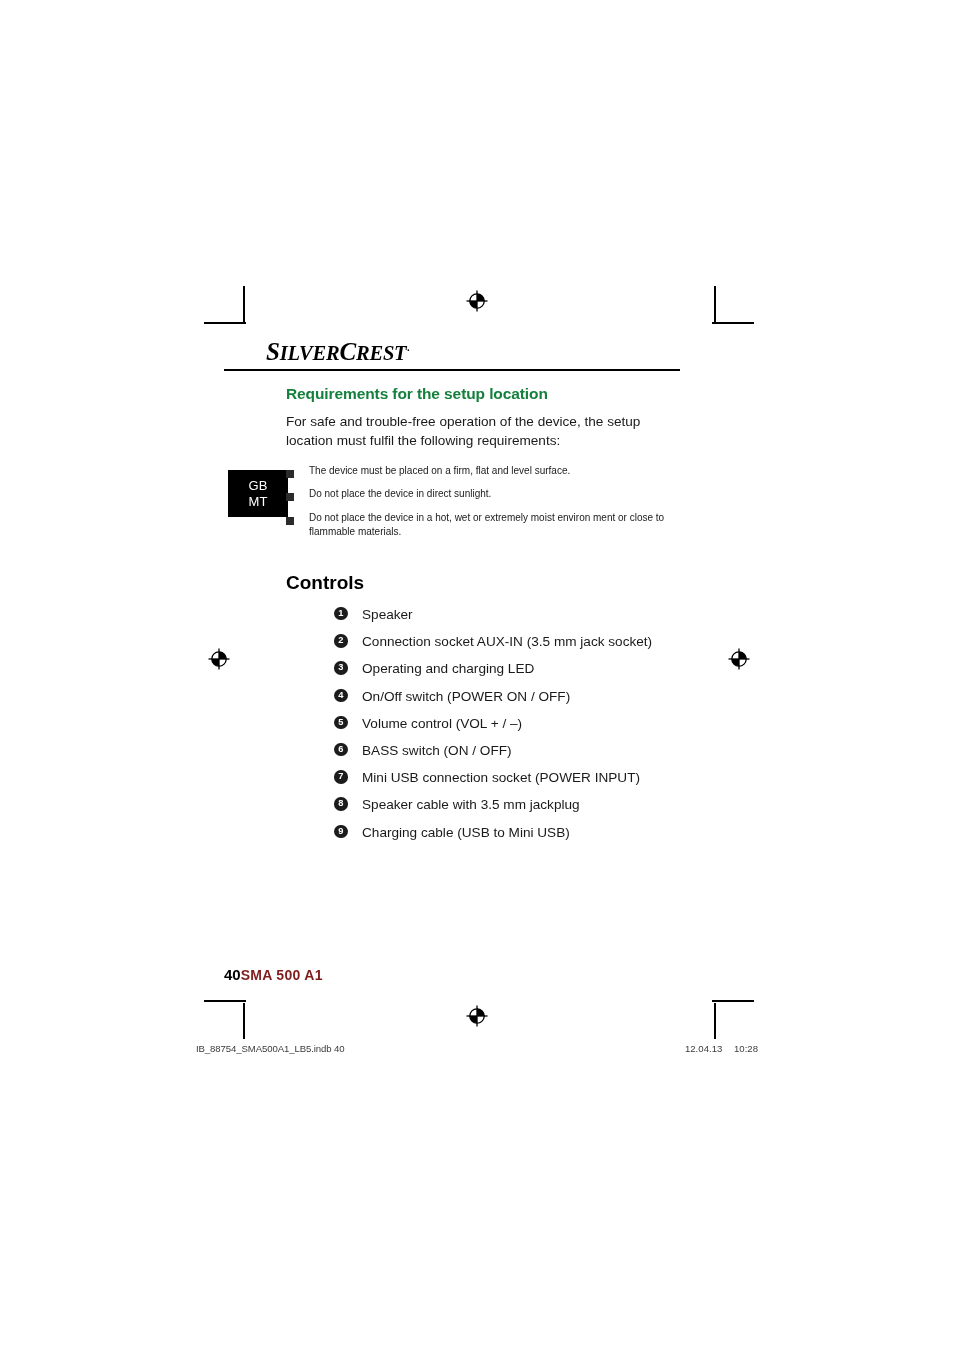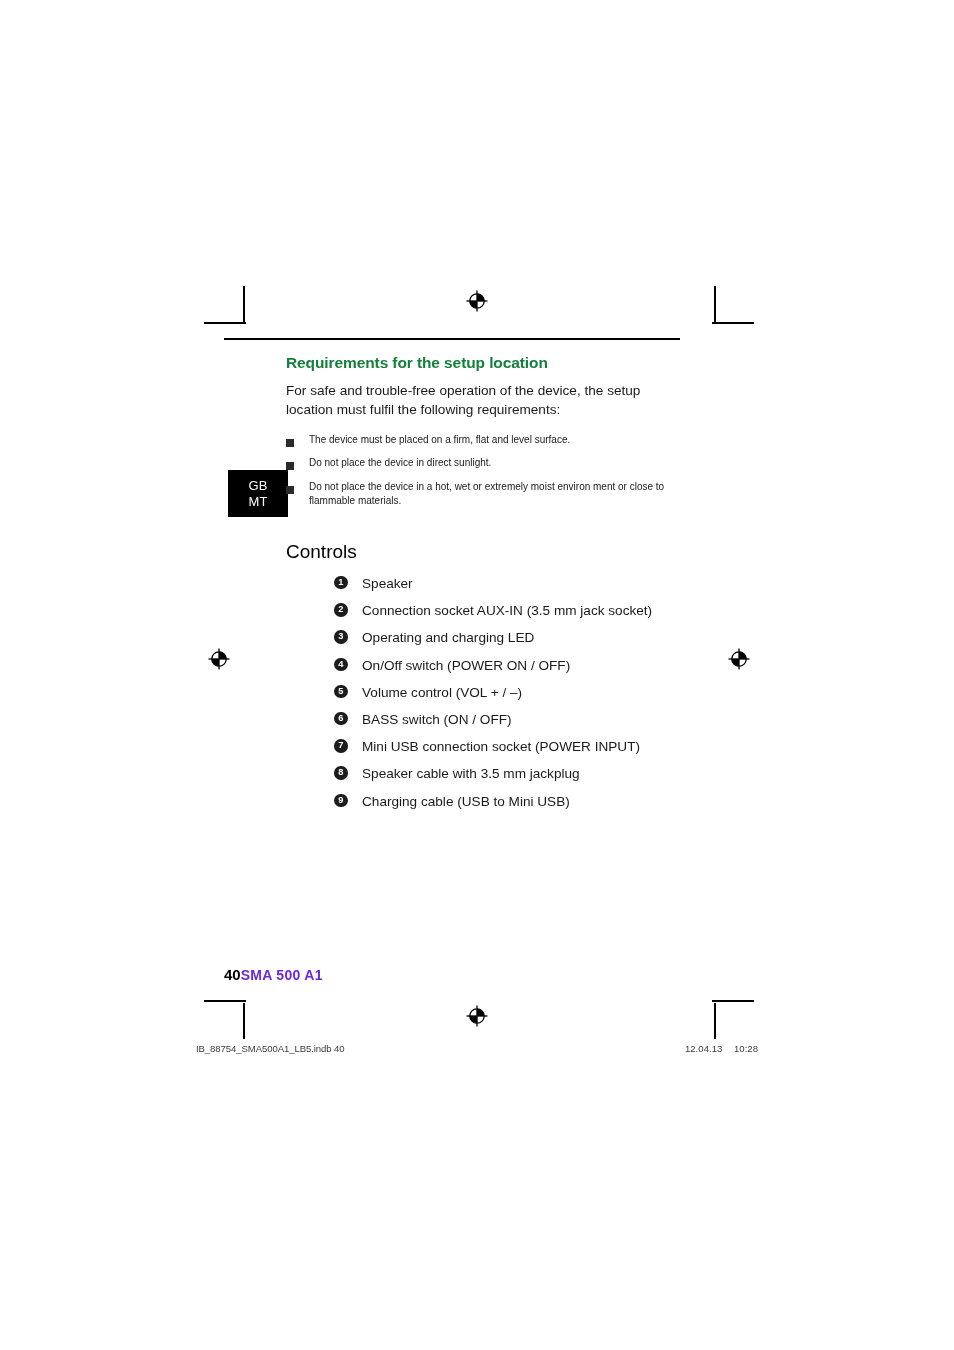--- a/index.html
+++ b/index.html
@@ -102,21 +102,21 @@
     position: absolute;
     left: 0;
     top: 6px;
     width: 8px;
     height: 8px;
     background: #2b2b2b;
   }
 
   h2.controls-title {
     font-family: "Liberation Sans", sans-serif;
-    font-weight: normal;
+    font-weight: bold;
     font-size: 19px;
     color: #000000;
     margin: 33px 0 11px -62px;
     padding-left: 62px;
   }
 
   ol.controls {
     list-style: none;
     margin: 0;
     padding: 0 0 0 48px;
@@ -172,21 +172,21 @@
     align-items: baseline;
   }
   .footer .pageno {
     font-size: 15px;
     font-weight: bold;
     color: #000000;
   }
   .footer .model {
     font-size: 14px;
     font-weight: bold;
-    color: #6d28d9;
+    color: #7f1d1d;
     letter-spacing: 0.3px;
   }
 
   .slug {
     position: absolute;
     left: 196px;
     top: 1043px;
     width: 562px;
     display: flex;
     justify-content: space-between;
@@ -254,20 +254,21 @@
     </svg>
   </div>
 
   <div class="lang-tab">
     <div>GB</div>
     <div>MT</div>
   </div>
 
   <div class="content">
 
+    <div class="brand"><span class="cap">S</span><span>ILVER</span><span class="cap">C</span><span>REST</span><span class="reg-mark">·</span></div>
 
     <div class="rule"></div>
 
     <div class="body-block">
 
       <h2 class="section-title">Requirements for the setup location</h2>
 
       <p class="intro">For safe and trouble-free operation of the device, the setup location must fulfil the following requirements:</p>
 
       <ul class="bullets">

